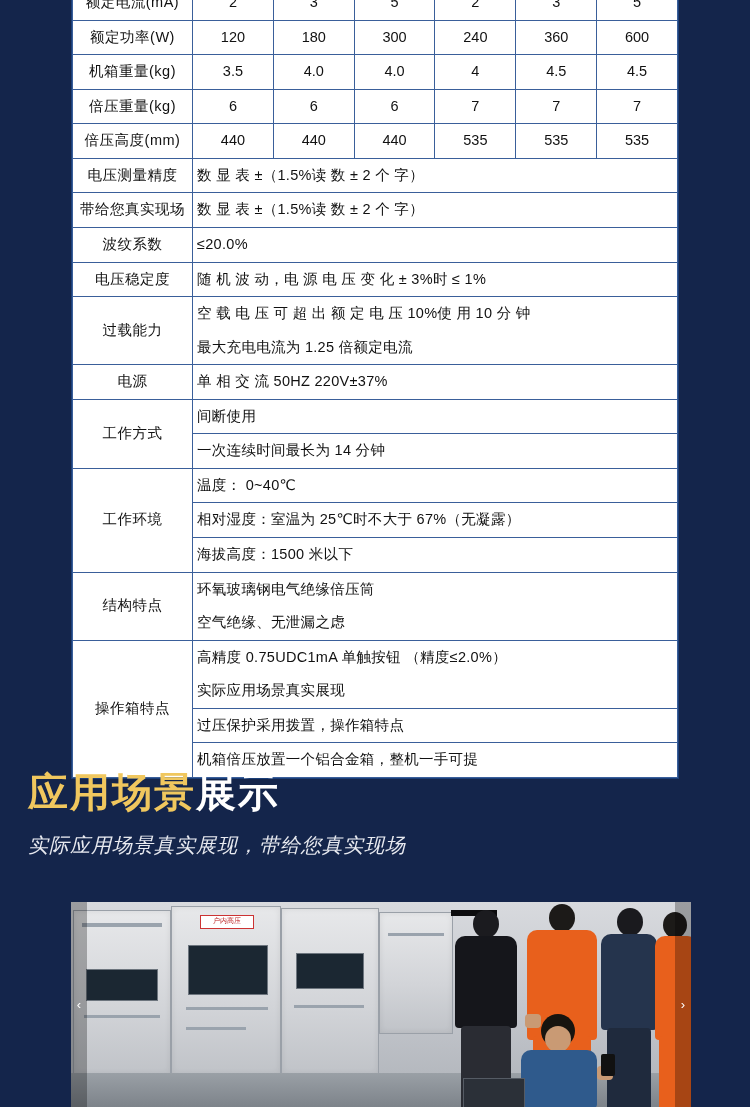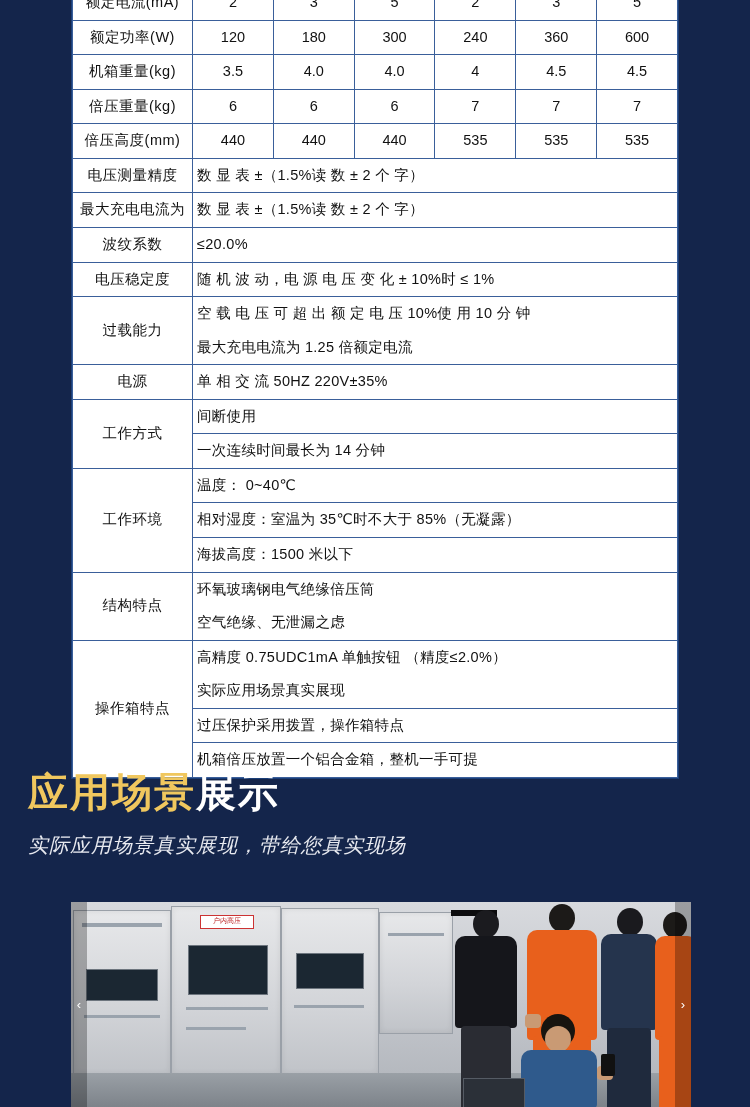--- a/index.html
+++ b/index.html
@@ -242,61 +242,61 @@
           <td class="num">535</td>
           <td class="num">535</td>
         </tr>
 
         <tr>
           <td class="label">电压测量精度</td>
           <td class="val" colspan="6">数 显 表 ±（1.5%读 数 ± 2 个 字）</td>
         </tr>
 
         <tr>
-          <td class="label">最大充电电流为</td>
+          <td class="label">带给您真实现场</td>
           <td class="val" colspan="6">数 显 表 ±（1.5%读 数 ± 2 个 字）</td>
         </tr>
 
         <tr>
           <td class="label">波纹系数</td>
           <td class="val" colspan="6">≤20.0%</td>
         </tr>
 
         <tr>
           <td class="label">电压稳定度</td>
-          <td class="val" colspan="6">随 机 波 动，电 源 电 压 变 化 ± 10%时 ≤ 1%</td>
+          <td class="val" colspan="6">随 机 波 动，电 源 电 压 变 化 ± 3%时 ≤ 1%</td>
         </tr>
 
         <tr>
           <td class="label" rowspan="2">过载能力</td>
           <td class="val nb" colspan="6">空 载 电 压 可 超 出 额 定 电 压 10%使 用 10 分 钟</td>
         </tr>
         <tr>
           <td class="val nt" colspan="6">最大充电电流为 1.25 倍额定电流</td>
         </tr>
 
         <tr>
           <td class="label">电源</td>
-          <td class="val" colspan="6">单 相 交 流 50HZ    220V±35%</td>
+          <td class="val" colspan="6">单 相 交 流 50HZ    220V±37%</td>
         </tr>
 
         <tr>
           <td class="label" rowspan="2">工作方式</td>
           <td class="val" colspan="6">间断使用</td>
         </tr>
         <tr>
           <td class="val" colspan="6">一次连续时间最长为 14 分钟</td>
         </tr>
 
         <tr>
           <td class="label" rowspan="3">工作环境</td>
           <td class="val" colspan="6">温度： 0~40℃</td>
         </tr>
         <tr>
-          <td class="val" colspan="6">相对湿度：室温为 35℃时不大于 85%（无凝露）</td>
+          <td class="val" colspan="6">相对湿度：室温为 25℃时不大于 67%（无凝露）</td>
         </tr>
         <tr>
           <td class="val" colspan="6">海拔高度：1500 米以下</td>
         </tr>
 
         <tr>
           <td class="label" rowspan="2">结构特点</td>
           <td class="val nb" colspan="6">环氧玻璃钢电气绝缘倍压筒</td>
         </tr>
         <tr>

